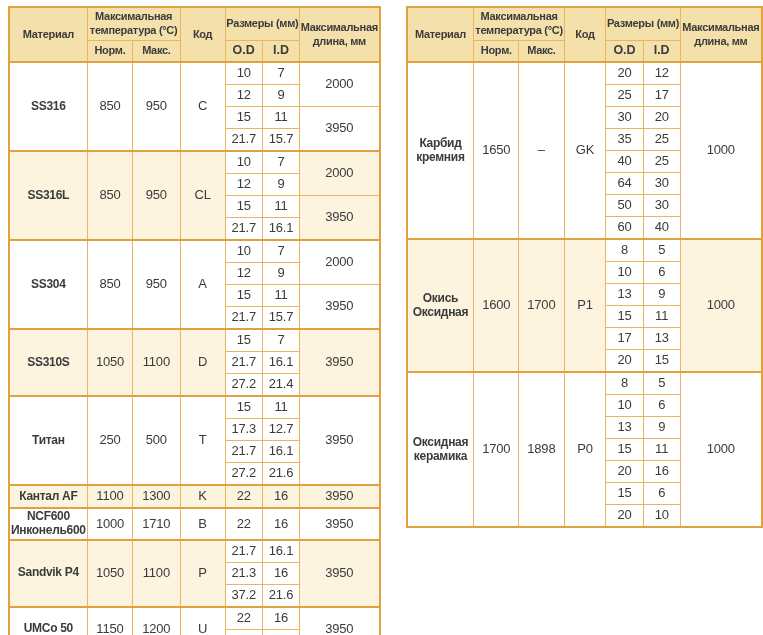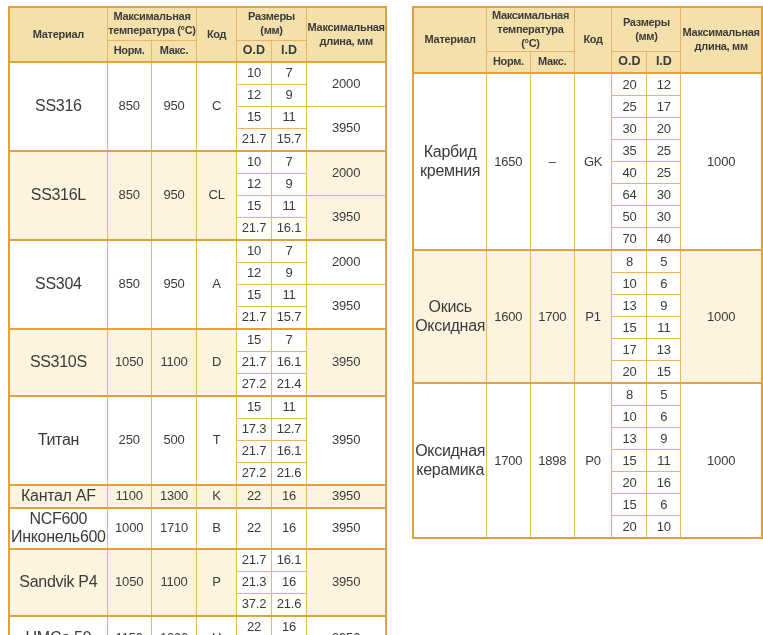--- a/index.html
+++ b/index.html
@@ -44,21 +44,21 @@
   }
   .spec thead tr:first-child th{height:30px;}
   .spec thead tr:last-child th{height:18px;border-bottom:2px solid var(--border-outer);}
   .spec th.sub-dim{font-size:12.5px;letter-spacing:0;}
   .spec td{
     font-size:13px;
     height:19px;
     line-height:1.1;
     letter-spacing:-0.2px;
   }
-  .spec td.material{font-size:16px;line-height:1.15;letter-spacing:-0.3px;}
+  .spec td.material{font-size:12px;line-height:1.15;letter-spacing:-0.3px;font-weight:bold;}
   .spec tr.block-start td{border-top:2px solid var(--border-outer);}
   .spec td.shade{background:var(--cream);}
   .spec td.plain{background:var(--white);}
 </style>
 </head>
 <body>
 
 <div class="tables">
 
   <table class="spec">
@@ -295,21 +295,21 @@
         </tr>
         <tr>
           <td class="plain">64</td>
           <td class="plain">30</td>
         </tr>
         <tr>
           <td class="plain">50</td>
           <td class="plain">30</td>
         </tr>
         <tr>
-          <td class="plain">70</td>
+          <td class="plain">60</td>
           <td class="plain">40</td>
         </tr>
         <tr class="block-start">
           <td rowspan="6" class="material shade">Окись Оксидная</td>
           <td rowspan="6" class="shade">1600</td>
           <td rowspan="6" class="shade">1700</td>
           <td rowspan="6" class="shade">P1</td>
           <td class="plain">8</td>
           <td class="plain">5</td>
           <td rowspan="6" class="shade">1000</td>

